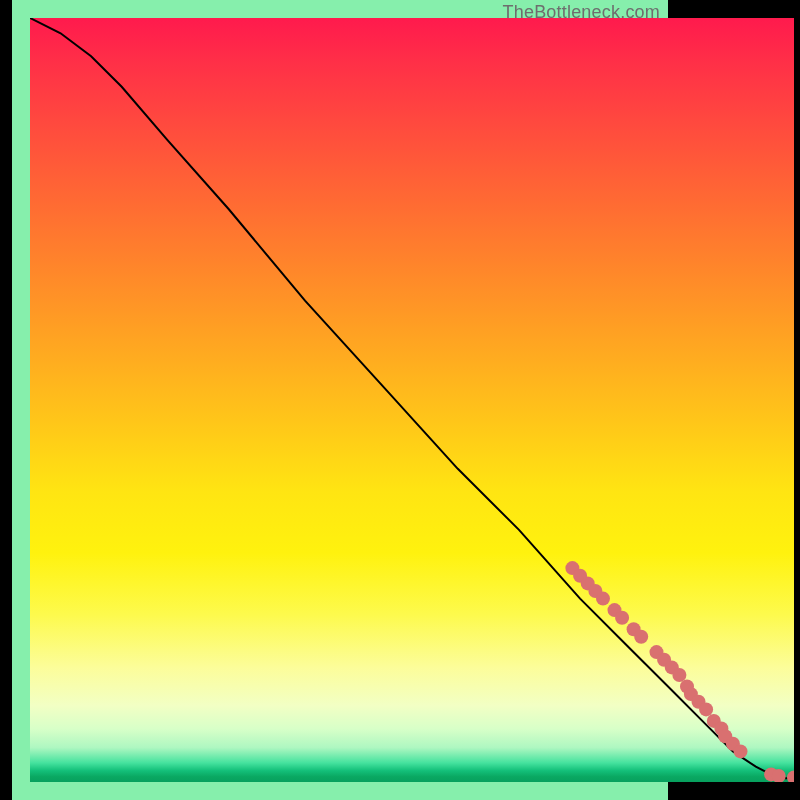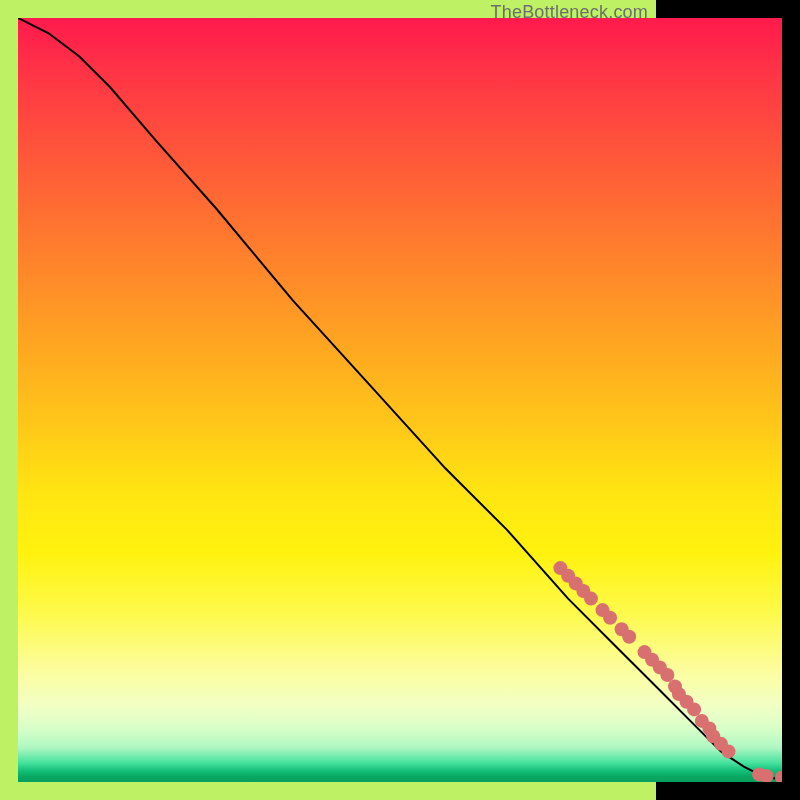--- a/index.html
+++ b/index.html
@@ -7,24 +7,24 @@
     padding: 0;
     width: 800px;
     height: 800px;
     background: #000;
     overflow: hidden;
     font-family: Arial, Helvetica, sans-serif;
   }
   .frame {
     position: absolute;
     top: 0;
-    left: 0;
+    left: 12px;
     width: 656px;
     height: 800px;
-    background: #bef264;
+    background: #86efac;
   }
   .plot-area {
     position: absolute;
     left: 18px;
     top: 18px;
     width: 764px;
     height: 764px;
     
     background: linear-gradient(
       to bottom,

